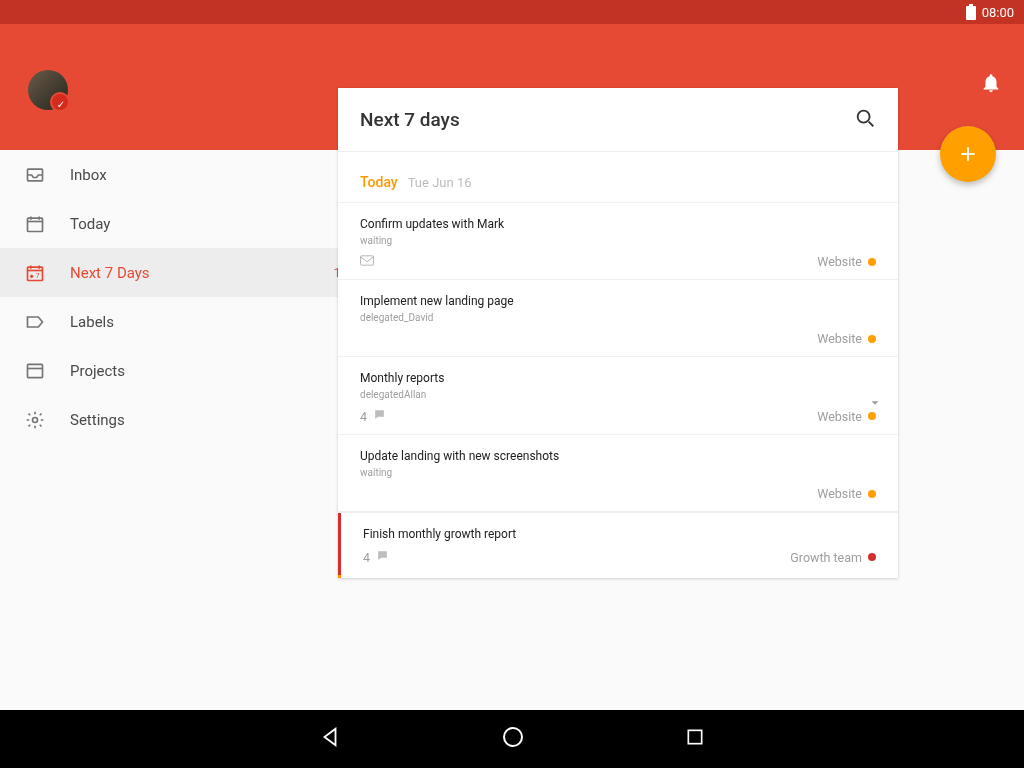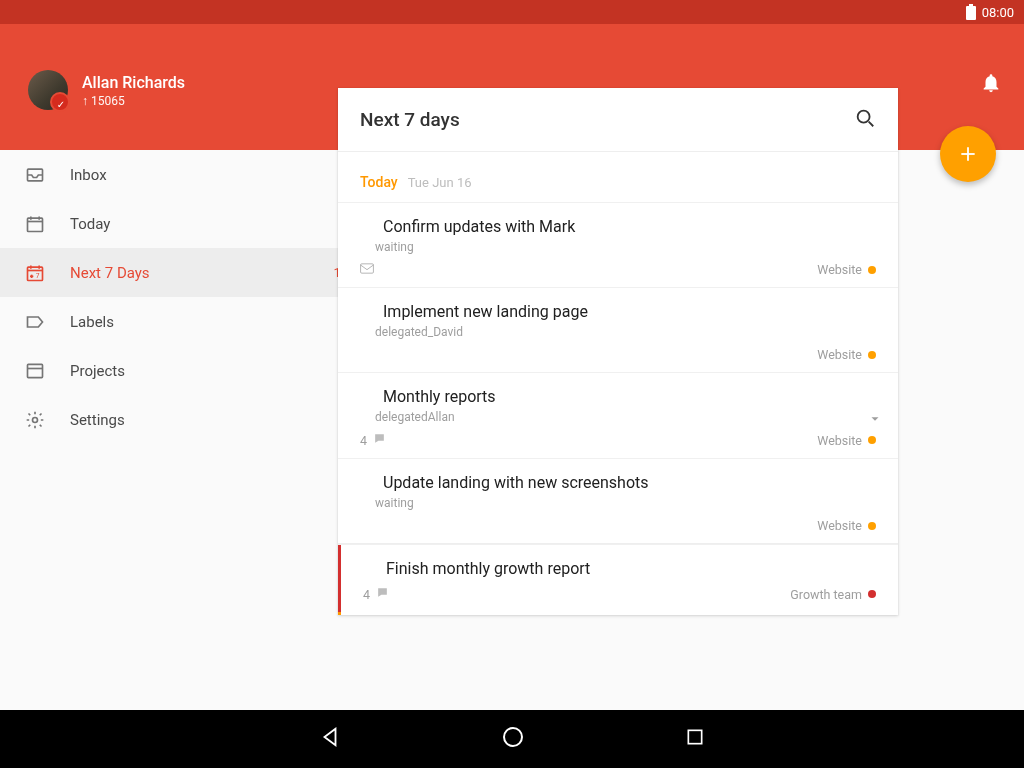--- a/index.html
+++ b/index.html
@@ -35,22 +35,22 @@
   .card-header { height: 64px; display: flex; align-items: center; padding: 0 22px; border-bottom: 1px solid #eee; }
   .card-title { flex:1; font-size: 19px; font-weight: 500; color: #333; }
   .search-btn svg { width: 22px; height: 22px; stroke:#333; stroke-width:2; fill:none;}
 
   .section-hdr { padding: 22px 22px 12px; display:flex; align-items:baseline; gap:10px;}
   .section-hdr .s-main { color:#ff9800; font-size:14px; font-weight:500;}
   .section-hdr .s-sub { color:#bdbdbd; font-size:13px;}
 
   .task { padding: 14px 22px 10px; border-top:1px solid #f0f0f0; position:relative;}
   .task:first-of-type{border-top:none;}
-  .task-title { font-size: 16px; color: #212121; margin-left: 23px; }
-  .task-sub { font-size: 12px; color: #9e9e9e; margin-top: 4px; margin-left: 15px; }
+  .task-title { font-size: 12px; color: #212121; }
+  .task-sub { font-size: 10px; color: #9e9e9e; margin-top: 4px; }
   .task-footer { display:flex; align-items:center; margin-top: 8px; font-size:12.5px; color:#9e9e9e; gap:6px;}
   .task-footer .spacer{flex:1;}
   .proj-dot{width:8px;height:8px;border-radius:50%; display:inline-block;}
   .mail-icon svg{width:14px;height:11px;stroke:#9e9e9e;stroke-width:1.3;fill:none;}
   .comment-icon svg{width:13px;height:13px;fill:#bdbdbd;}
   .expand-chevron{position:absolute; right:16px; top:38px;}
   .expand-chevron svg{width:14px;height:14px;fill:#9e9e9e;}
   .priority-bar{position:absolute;left:0;top:0;bottom:0;width:3px;}
 
   .fab { position: absolute; right: 28px; top: 126px; width: 56px; height: 56px; border-radius: 50%; background: #ffa000; display:flex; align-items:center; justify-content:center; box-shadow: 0 3px 6px rgba(0,0,0,.25); z-index:10; cursor:pointer;}
@@ -69,27 +69,20 @@
     <svg viewBox="0 0 10 16">
         <path d="M3 0h4v2h2a1 1 0 0 1 1 1v12a1 1 0 0 1-1 1H1a1 1 0 0 1-1-1V3a1 1 0 0 1 1-1h2V0z"></path>
       </svg>
   </span>
   <span>08:00</span>
 </div>
 
 <div class="header">
   <div class="profile">
     <div class="avatar"></div>
-    <div>
-      <div class="profile-name">Allan Richards</div>
-      <div class="profile-karma">
-        <span>↑</span>
-        <span>15065</span>
-      </div>
-    </div>
   </div>
   <div class="bell">
     <svg viewBox="0 0 24 24">
         <path d="M12 22a2 2 0 0 0 2-2h-4a2 2 0 0 0 2 2zm6-6V11c0-3.07-1.63-5.64-4.5-6.32V4a1.5 1.5 0 1 0-3 0v.68C7.64 5.36 6 7.92 6 11v5l-2 2v1h16v-1l-2-2z"></path>
       </svg>
   </div>
 </div>
 
 <div class="fab">
   <svg viewBox="0 0 24 24">

